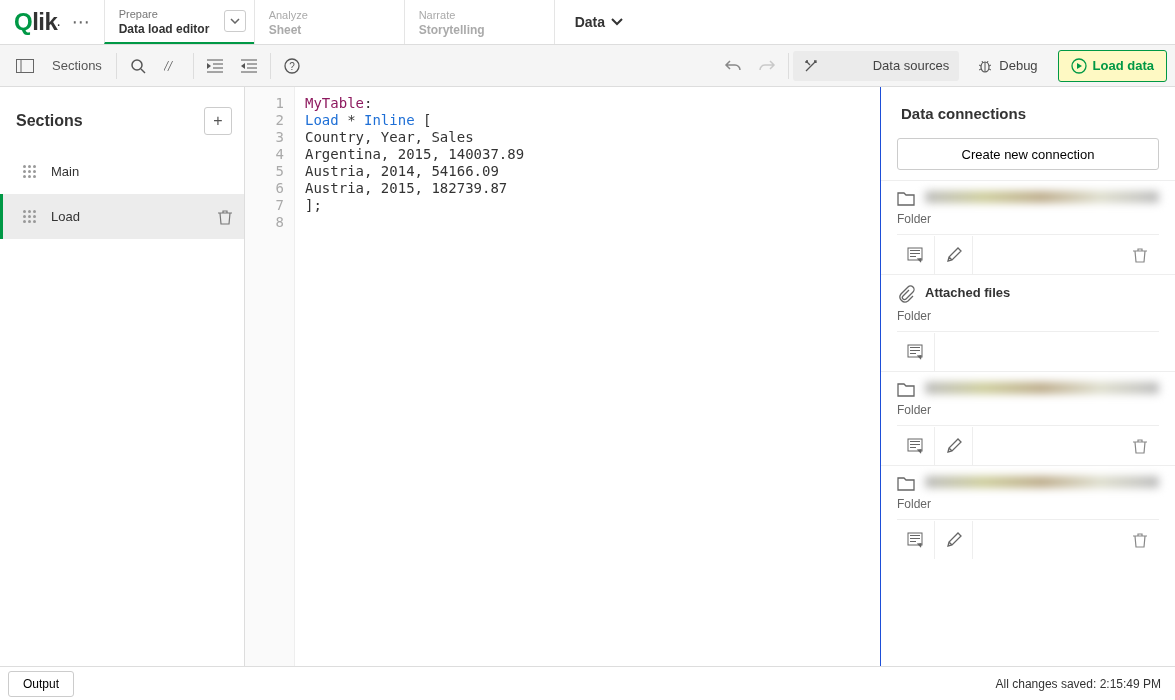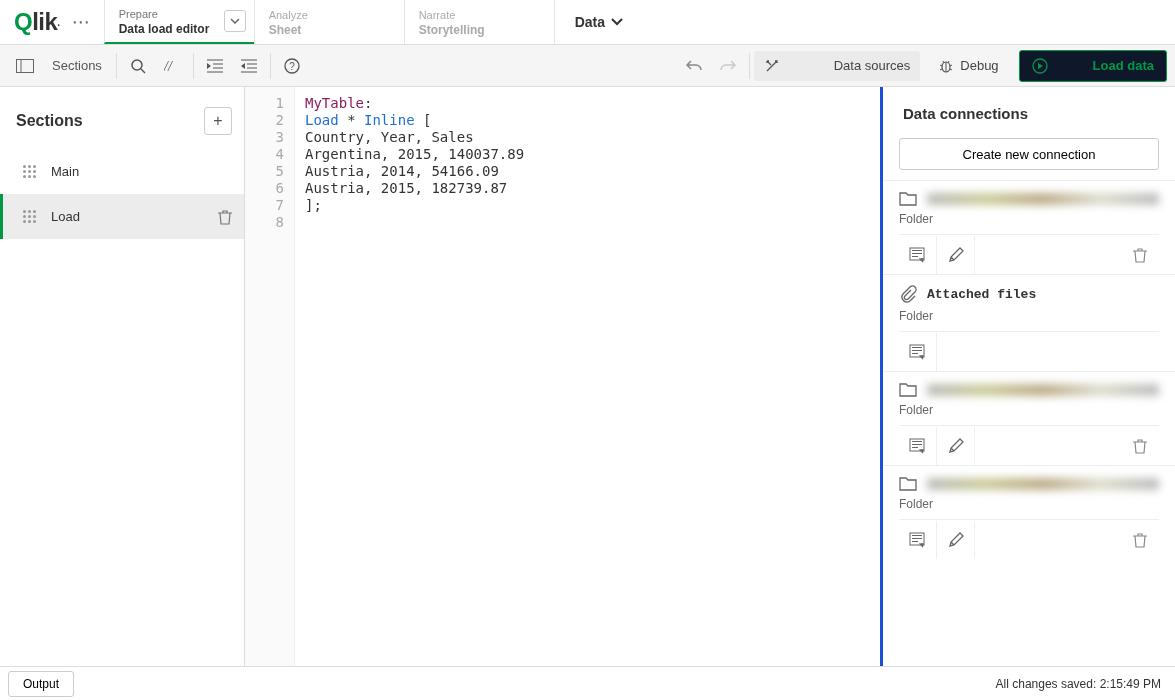--- a/index.html
+++ b/index.html
@@ -23,21 +23,21 @@
 .data-dd svg { margin-left:6px; }
 
 .toolbar { height:42px; background:#f5f5f5; border-bottom:1px solid #ddd; display:flex; align-items:center; padding: 0 8px; }
 .tool-btn { height:30px; min-width:30px; display:flex; align-items:center; justify-content:center; padding:0 6px; margin:0 2px; color:#555; cursor:pointer; border-radius:3px; }
 .tool-btn.text { font-size:13px; padding: 0 8px; }
 .tool-sep { width:1px; height:26px; background:#ddd; margin: 0 4px; }
 .toolbar-right { margin-left:auto; display:flex; align-items:center; }
 .ds-btn { background:#ebebeb; height:30px; display:flex;align-items:center; padding:0 10px; border-radius:3px; margin-right:8px; font-size:13px; cursor:pointer; color:#444;gap:48px; }
 .ds-btn svg, .debug-btn svg { margin-right:6px; }
 .debug-btn { height:30px; display:flex;align-items:center; padding:0 10px; margin-right:10px; font-size:13px; cursor:pointer; color:#444; }
-.load-btn { height:32px; border:1px solid #009845; color:#009845; border-radius:3px; display:flex; align-items:center; padding:8px 12px; font-size:13px; font-weight:600; cursor:pointer; background:#0f172a;gap:39px; }
+.load-btn { height:32px; border:1px solid #009845; color:#009845; border-radius:3px; display:flex; align-items:center; padding:8px 12px; font-size:13px; font-weight:600; cursor:pointer; background:#fef9c3; }
 .load-btn svg { margin-right:6px; }
 
 .main { display:flex; height:calc(700px - 45px - 42px - 34px); }
 
 .sections { width:245px; border-right:1px solid #ddd; display:flex; flex-direction:column; }
 .sections-head { display:flex; align-items:center; justify-content:space-between; padding: 20px 12px 14px 16px; }
 .sections-head h2 { font-size:16px; font-weight:600; }
 .add-btn { width:28px; height:28px; border:1px solid #ccc; border-radius:3px; display:flex; align-items:center; justify-content:center; cursor:pointer; font-size:16px; color:#555; }
 .sec-item { height:45px; display:flex; align-items:center; padding: 0 12px 0 20px; cursor:pointer; border-left:3px solid transparent; }
 .sec-item.active { background:#ececec; border-left-color:#009845; }
@@ -45,28 +45,28 @@
 .grip span { width:3px; height:3px; background:#999; border-radius:50%; }
 .sec-item .name { flex:1; font-size:13px; }
 .sec-item .del { color:#777; }
 
 .editor { flex:1; display:flex; font-family: 'Consolas', 'Monaco', monospace; font-size:14px; }
 .gutter { width:50px; background:#fafafa; border-right:1px solid #eee; text-align:right; padding: 8px 10px 0 0; color:#aaa; line-height:17px; }
 .code { flex:1; padding: 8px 0 0 10px; line-height:17px; }
 .code .kw { color:#1e6fd6; }
 .code .tbl { color:#8e1a5f; }
 
-.conn-panel { width:295px; border-left:3px solid #1d4ed8; display:flex; flex-direction:column; overflow:hidden; }
+.conn-panel { width:295px; border-left:1px solid #1d4ed8; display:flex; flex-direction:column; overflow:hidden; }
 .conn-head { padding: 18px 20px 10px; font-size:15px; font-weight:600; }
 .create-btn { margin:6px 16px 10px; height:32px; border:1px solid #ccc; background:#fff; border-radius:3px; font-size:13px; cursor:pointer; }
 .search-row { display:flex; align-items:center; padding: 4px 18px 10px; color:#999; }
 .search-row input { border:none; outline:none; flex:1; margin-left:8px; font-size:13px; font-style:italic; color:#666; background:transparent; }
 
 .conn-item { border-top:1px solid #eee; padding: 10px 16px 0; }
-.conn-top { display:flex; align-items:center; margin-bottom:6px;font-family:Liberation Mono, monospace; }
+.conn-top { display:flex; margin-bottom:6px; }
 .conn-top svg { margin-right:10px; flex-shrink:0; }
 .conn-name { height:14px; flex:1; }
 .blur { filter: blur(4px); background: linear-gradient(90deg,#bbb,#cc9,#ba8,#ddc,#bbb); height:12px; border-radius:2px; }
 .conn-type { font-size:12px; color:#666; margin-bottom:8px; }
 .conn-actions { display:flex; align-items:center; border-top:1px solid #eee; height:40px; }
 .conn-act { width:38px; height:38px; display:flex; align-items:center; justify-content:center; border-right:1px solid #eee; cursor:pointer; color:#666; }
 .conn-act.del { margin-left:auto; border-right:none; border-left:none; }
 
 .statusbar { position:absolute; bottom:0; left:0; right:0; height:34px; border-top:1px solid #ddd; display:flex; align-items:center; padding: 0 14px 0 8px; }
 .output-btn { height:26px; border:1px solid #ccc; border-radius:3px; padding:0 14px; background:#fff; font-size:12px; cursor:pointer; }

